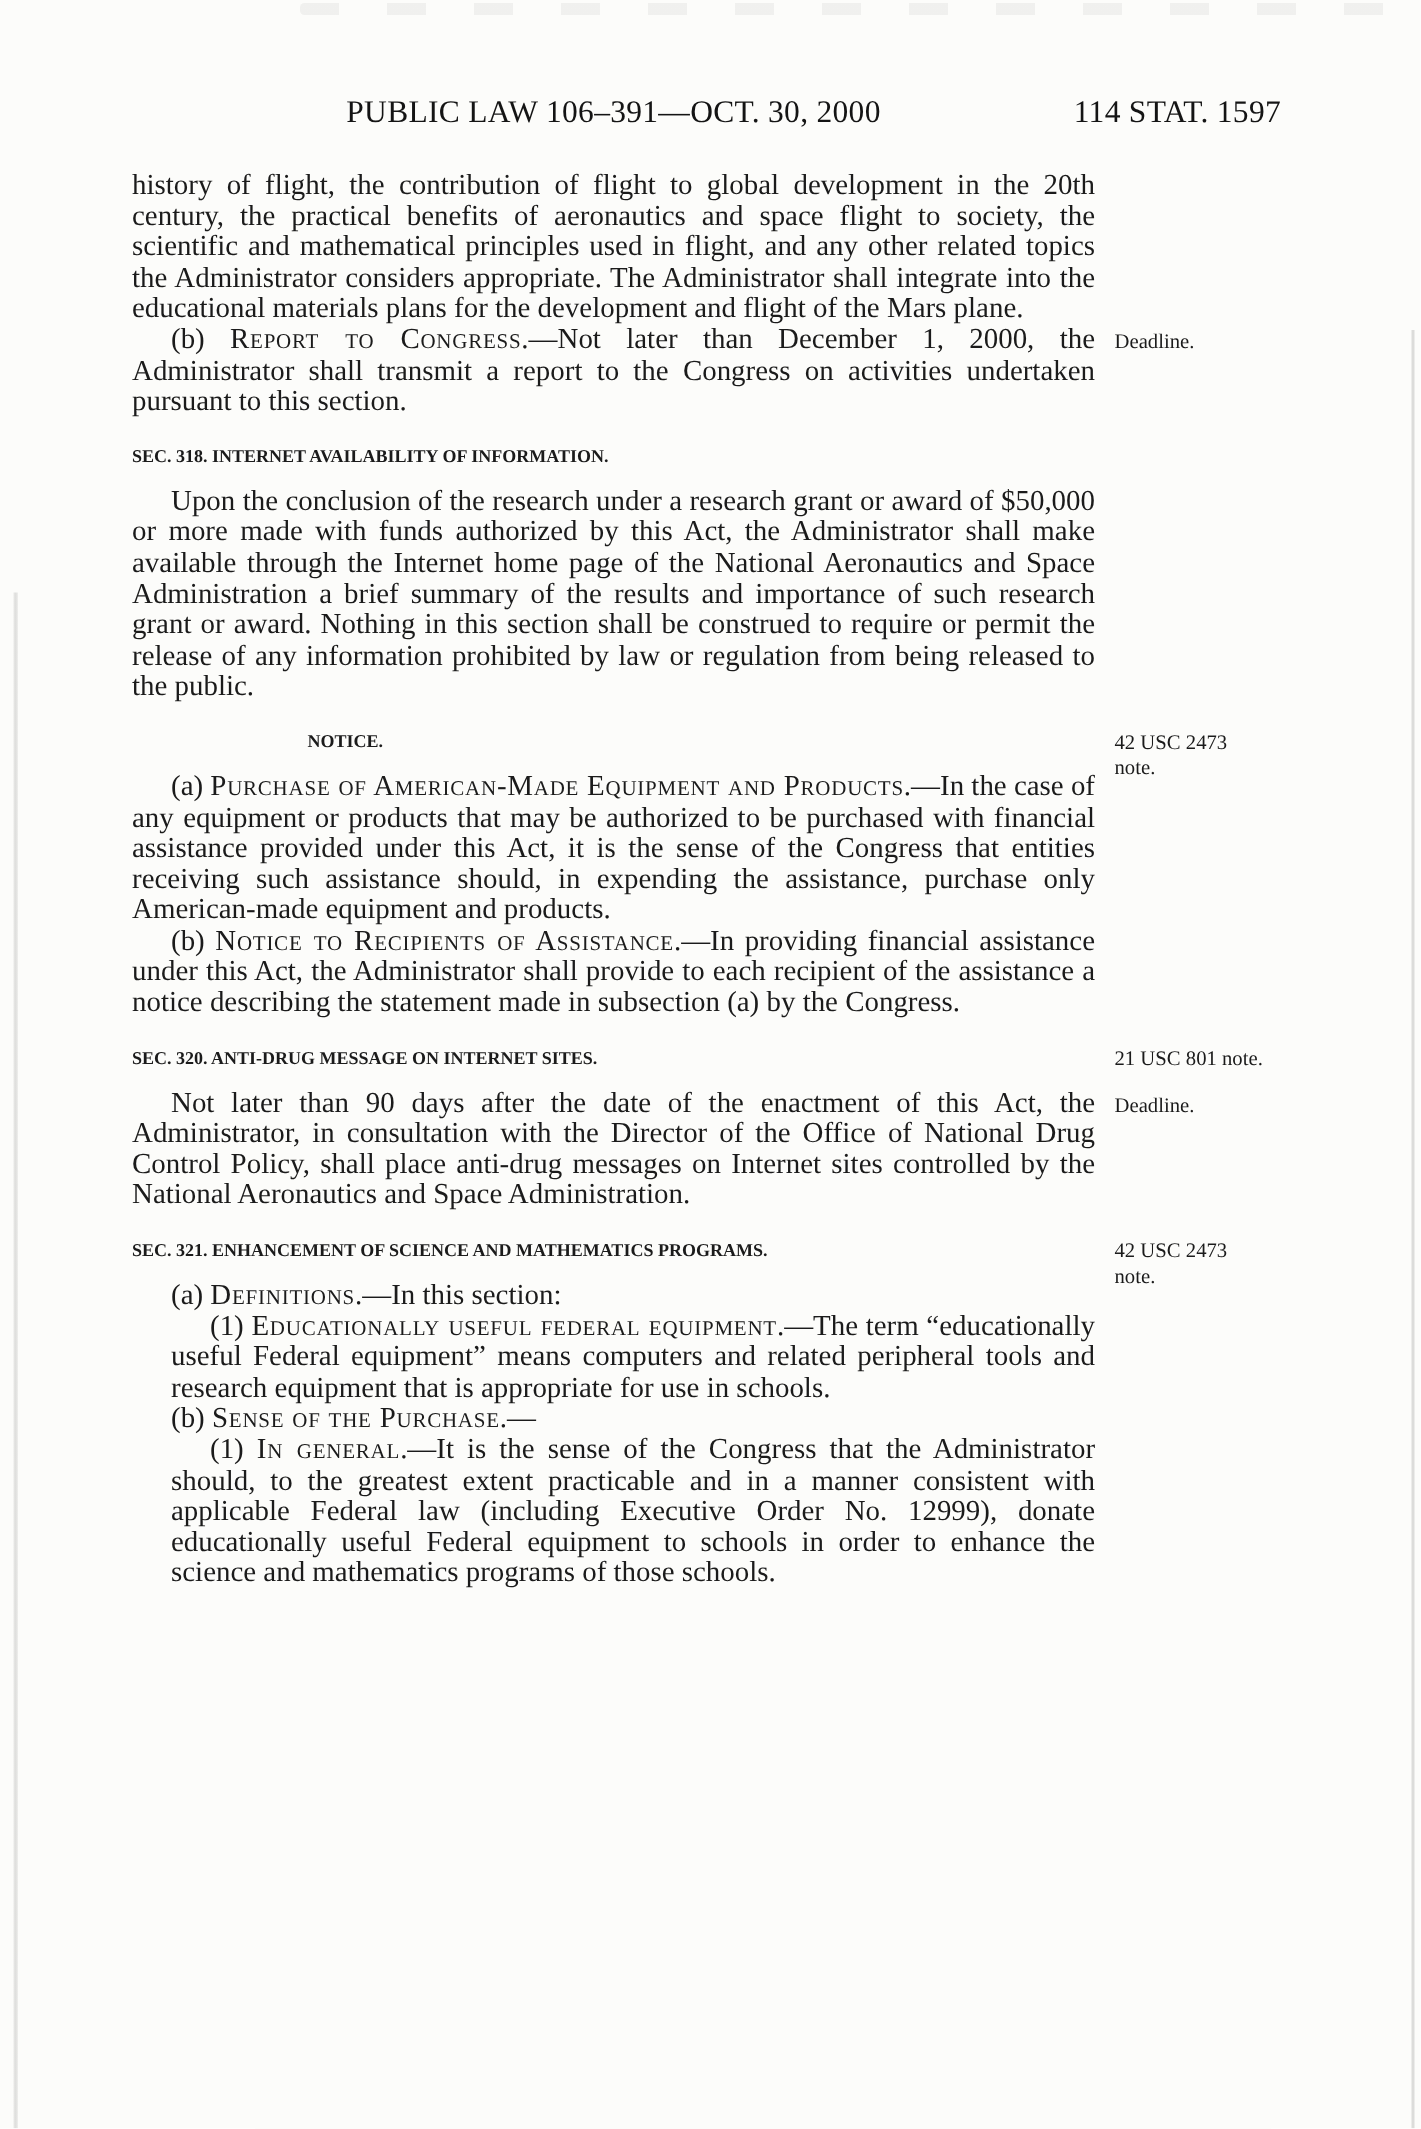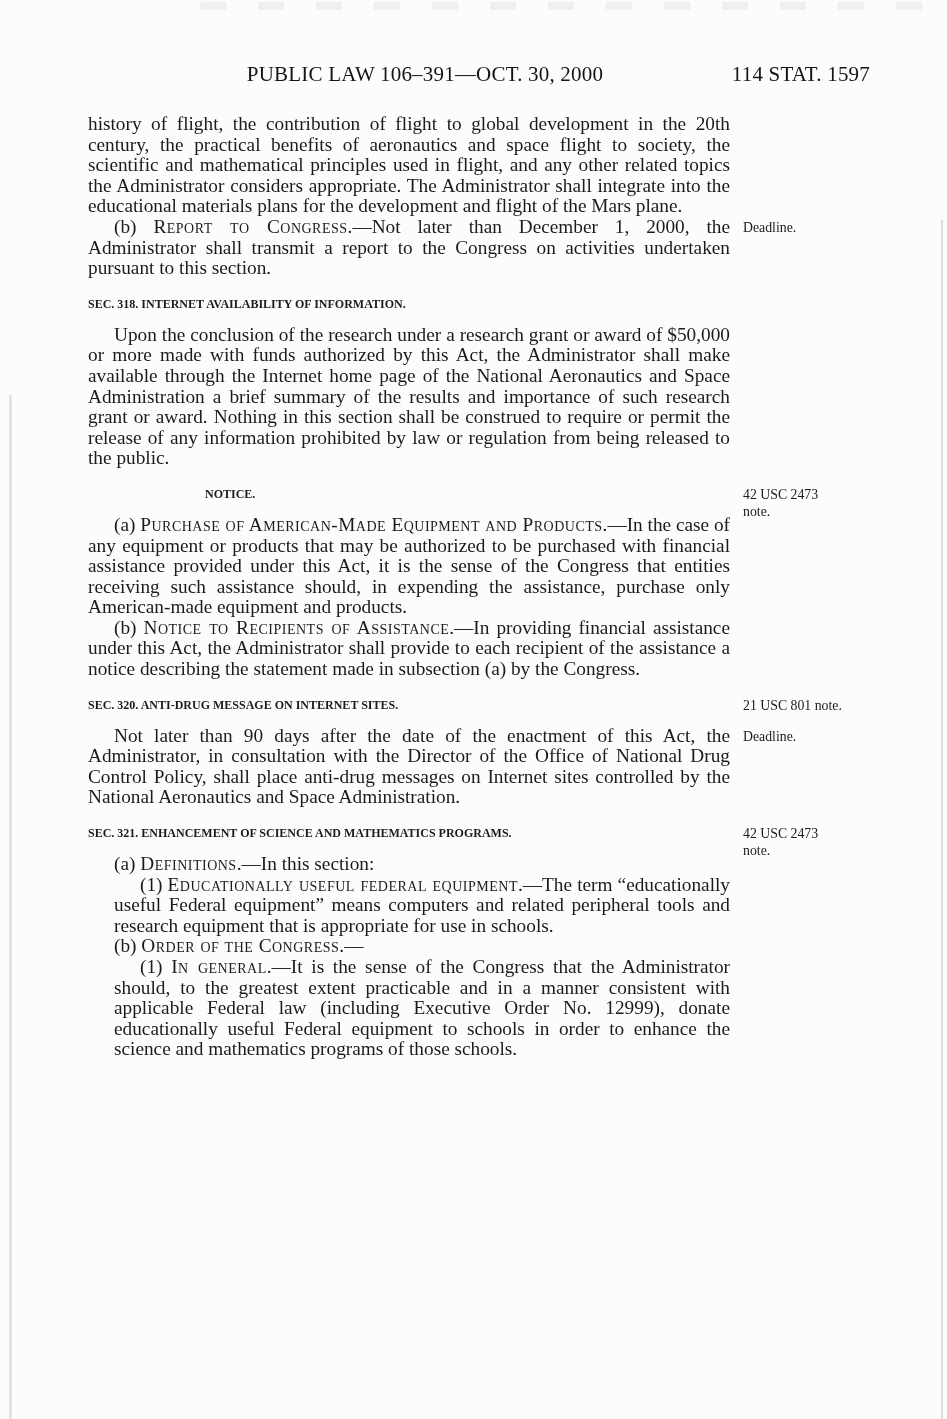--- a/index.html
+++ b/index.html
@@ -38,22 +38,22 @@
   .header {
     position: relative;
     margin: 62px 0 0 88px;
     width: 782px;
     height: 28px;
     font-size: 21px;
     color: #141414;
     letter-spacing: 0.2px;
     white-space: nowrap;
   }
-  .header-title { position: absolute; left: 16px; width: 642px; text-align: center; }
-  .header-stat  { position: absolute; right: 0; }
+  .header-title { position: absolute; left: 0; width: 642px; text-align: center; }
+  .header-stat  { position: absolute; right: 16px; }
 
   .main {
     position: relative;
     margin: 24px 0 0 88px;
     width: 642px;
     font-size: 19.3px;
     line-height: 20.6px;
     text-align: justify;
   }
   .block { position: relative; }
@@ -149,20 +149,20 @@
         <div>note.</div>
       </div>
     </div>
     <div class="block">
       <p class="body"><span>(a) </span><span class="sc">Definitions</span><span>.—In this section:</span></p>
     </div>
     <div class="block">
       <p class="sub"><span>(1) </span><span class="sc">Educationally useful federal equipment</span><span>.—The term “educationally useful Federal equipment” means computers and related peripheral tools and research equipment that is appropriate for use in schools.</span></p>
     </div>
     <div class="block">
-      <p class="body"><span>(b) </span><span class="sc">Order of the Congress</span><span>.—</span></p>
+      <p class="body"><span>(b) </span><span class="sc">Sense of the Purchase</span><span>.—</span></p>
     </div>
     <div class="block">
       <p class="sub"><span>(1) </span><span class="sc">In general</span><span>.—It is the sense of the Congress that the Administrator should, to the greatest extent practicable and in a manner consistent with applicable Federal law (including Executive Order No. 12999), donate educationally useful Federal equipment to schools in order to enhance the science and mathematics programs of those schools.</span></p>
     </div>
 
   </div>
 </div>
 
 </body></html>

